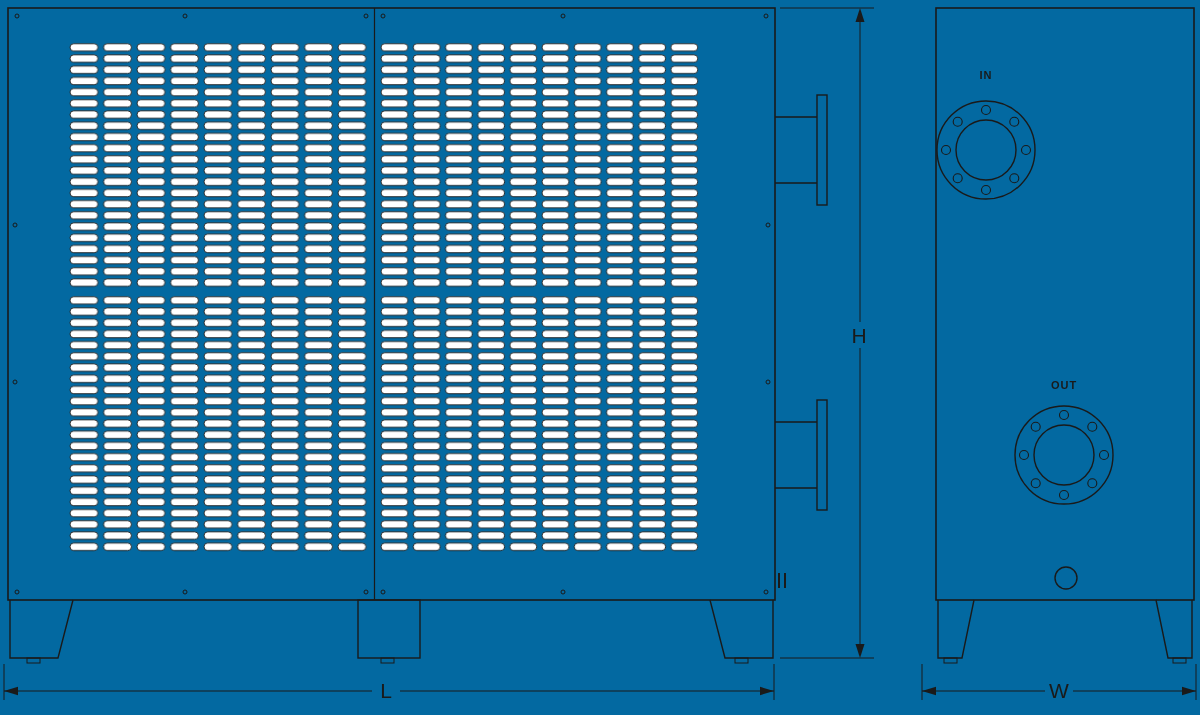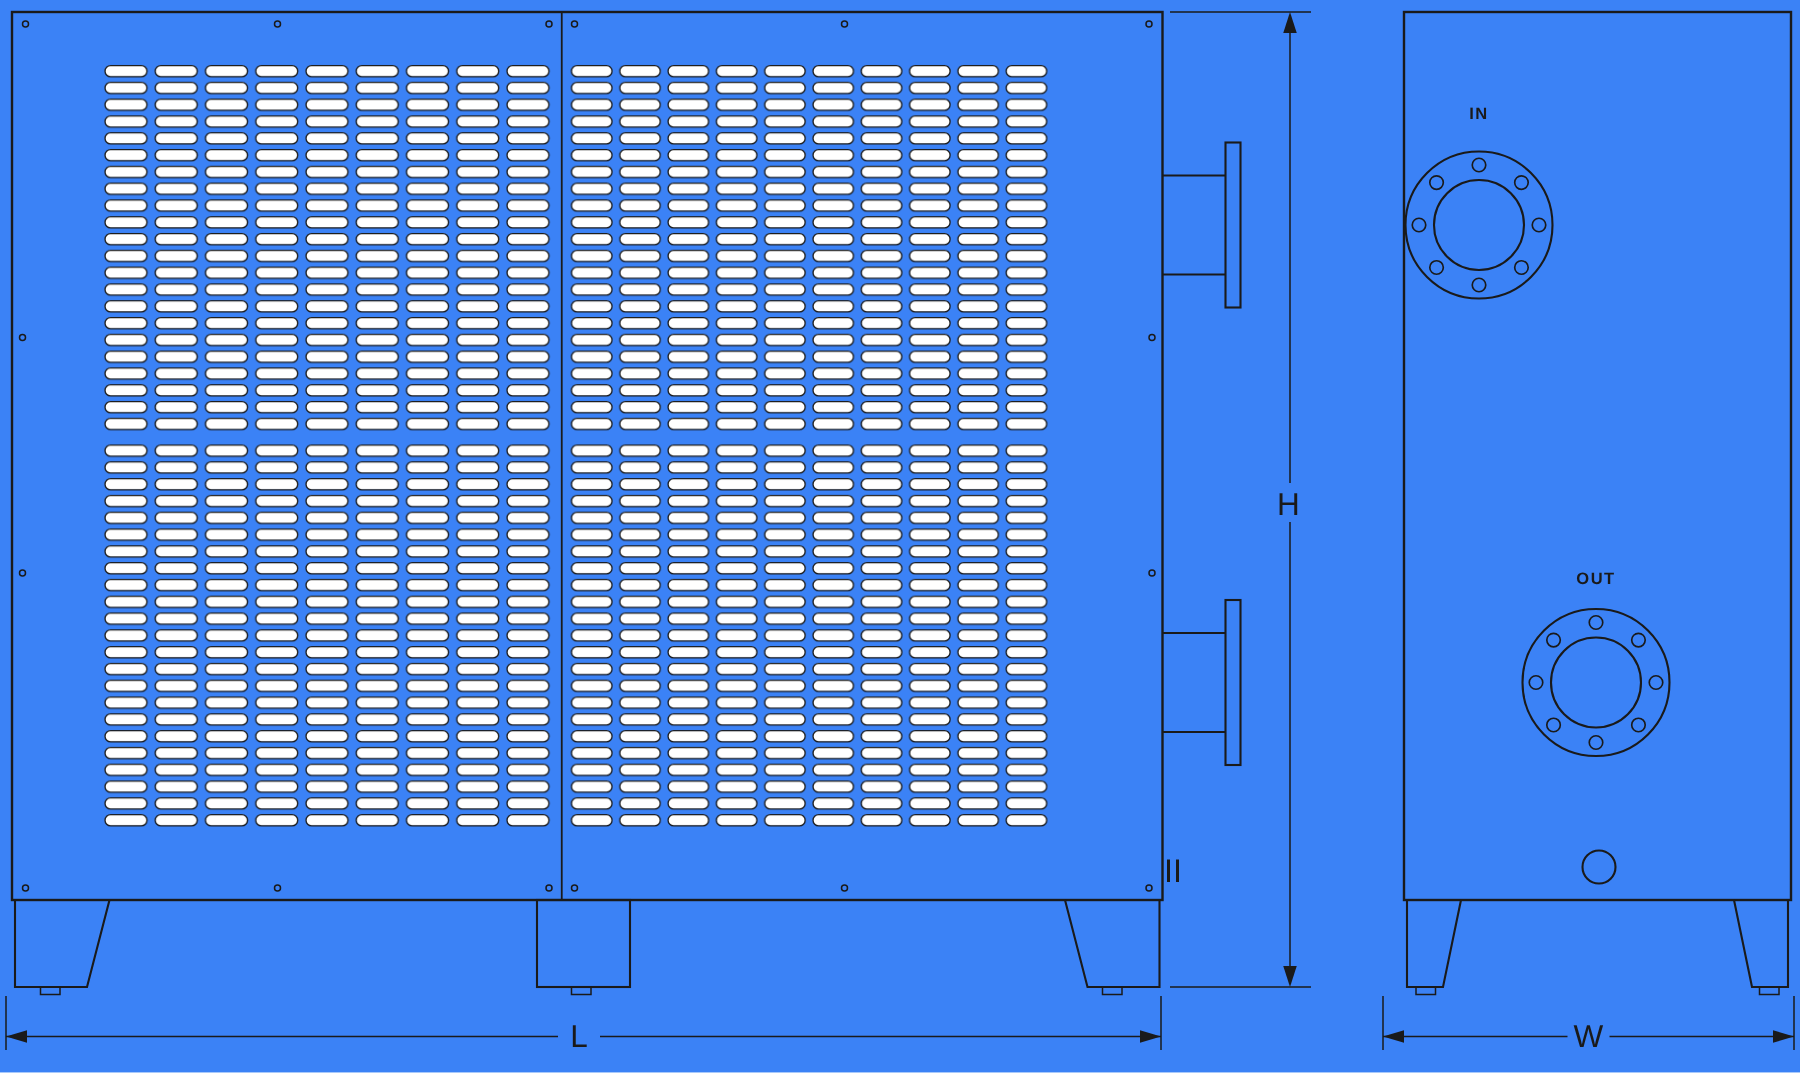--- a/index.html
+++ b/index.html
@@ -1,20 +1,20 @@
 <!DOCTYPE html>
 <html><head>
 <meta charset="utf-8">
 <style>
   html, body { margin: 0; padding: 0; background: #ffffff; }
   .stage {
     position: relative;
     width: 1200px;
     height: 715px;
-    background: #3b82f6;
+    background: #0369a1;
     overflow: hidden;
     font-family: "Liberation Sans", "DejaVu Sans", sans-serif;
   }
   svg { display: block; }
   text {
     font-family: "Liberation Sans", "DejaVu Sans", sans-serif;
     fill: #1a1a1a;
   }
   .dim-label { font-size: 21px; font-weight: 400; }
   .port-label { font-size: 11px; font-weight: 700; letter-spacing: 1px; }

